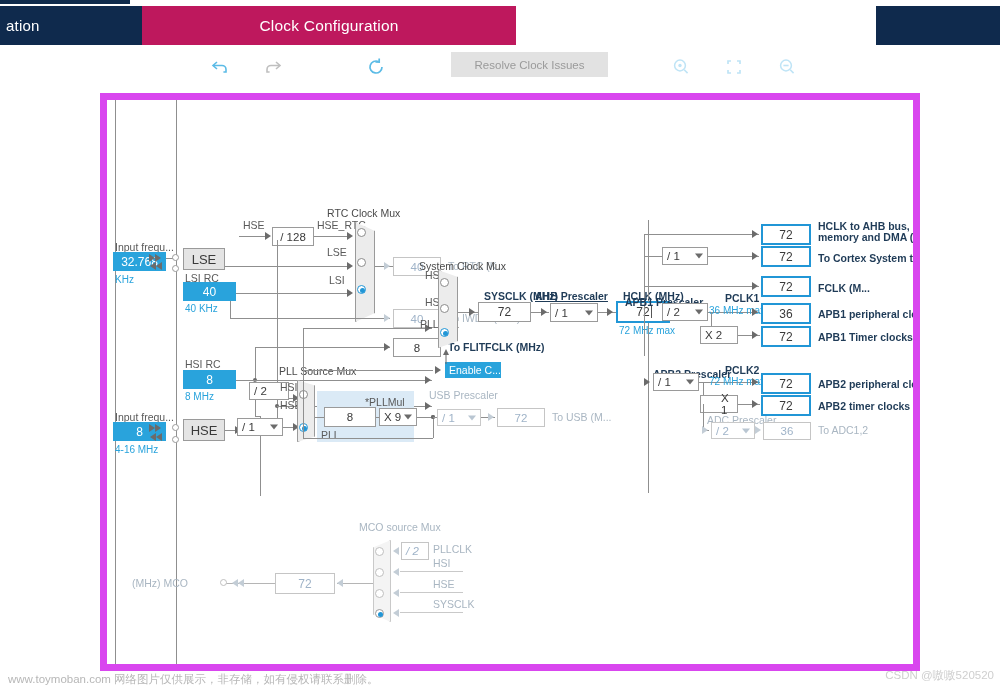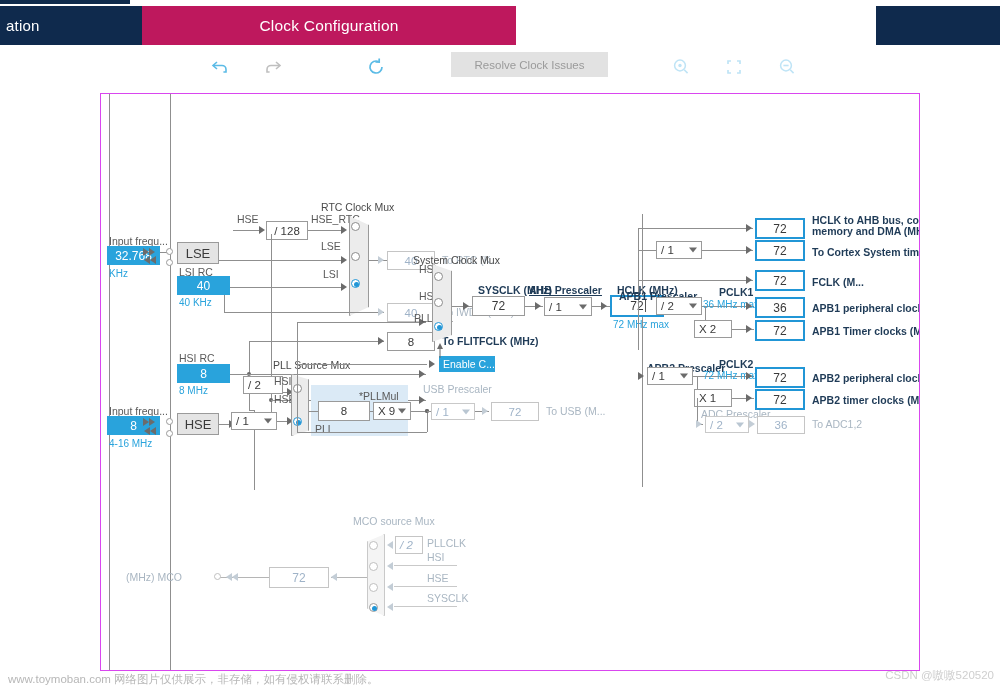--- a/index.html
+++ b/index.html
@@ -44,21 +44,21 @@
   .resolve-btn {
     position:absolute; left:451px; top:52px; width:157px; height:25px;
     background:#e2e2e2; border:none; color:#9a9a9a; font-size:11.5px;
     display:flex; align-items:center; justify-content:center;
     font-family:"Liberation Sans", sans-serif;
   }
 
   
   .canvas {
     position:absolute; left:100px; top:93px; width:820px; height:578px;
-    border:1px solid #d946ef; background:#ffffff; overflow:hidden;
+    border:7px solid #d946ef; background:#ffffff; overflow:hidden;
   }
   .vline { position:absolute; width:1px; background:#8f8f8f; }
   .hline { position:absolute; height:1px; background:#8f8f8f; }
   
 
   
   .vbox {
     position:absolute; border:1px solid #9a9a9a; background:#fff;
     display:flex; align-items:center; justify-content:center;
     font-size:11.5px; color:#3a3a3a;
@@ -444,21 +444,21 @@
     </div>
     <div class="lbl pclk" style="left:618px; top:264px;">PCLK2</div>
     <div class="hline" style="left:592px; top:282px; width:61px;"></div>
     <div class="lbl blue" style="left:602px; top:276px;">72 MHz max</div>
     <div class="arrow" style="left:645px; top:278px;"></div>
     <div class="vbox sel" style="left:654px; top:273px; width:50px; height:21px; font-size:12px;">72</div>
     <div class="lbl bold" style="left:711px; top:278px;">APB2 peripheral clocks (M</div>
 
     <div class="vline" style="left:596px; top:282px; height:22px;"></div>
     <div class="hline" style="left:596px; top:304px; width:8px;"></div>
-    <div class="vbox" style="left:593px; top:295px; width:38px; height:18px; justify-content:flex-start; padding-left:4px;">X 1</div>
+    <div class="vbox" style="left:593px; top:295px; width:38px; height:18px; justify-content:flex-start; padding-left:20px;">X 1</div>
     <div class="hline" style="left:631px; top:304px; width:22px;"></div>
     <div class="arrow" style="left:645px; top:300px;"></div>
     <div class="vbox sel" style="left:654px; top:295px; width:50px; height:21px; font-size:12px;">72</div>
     <div class="lbl bold" style="left:711px; top:300px;">APB2 timer clocks (MHz)</div>
 
     <div class="lbl dimtxt" style="left:600px; top:314px;">ADC Prescaler</div>
     <div class="vline" style="left:596px; top:304px; height:26px;"></div>
     <div class="hline" style="left:596px; top:330px; width:6px;"></div>
     <div class="arrow dim" style="left:595px; top:326px;"></div>
     <div class="drop dim" style="left:604px; top:322px; width:44px; height:17px;">

